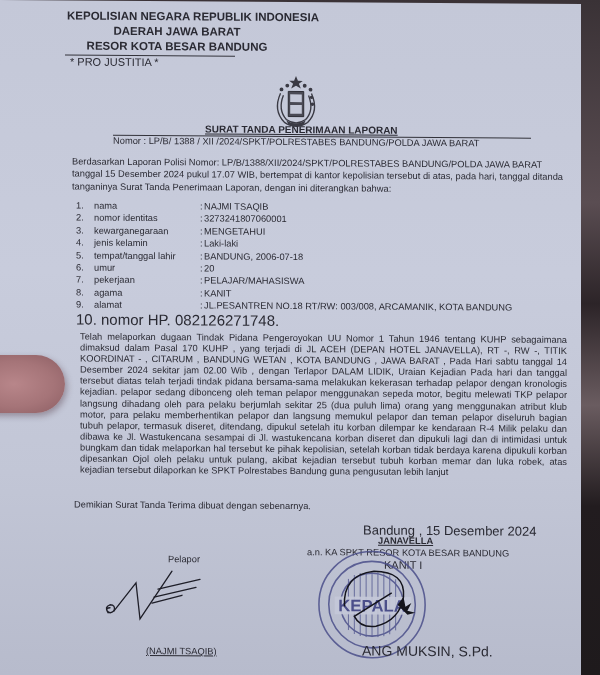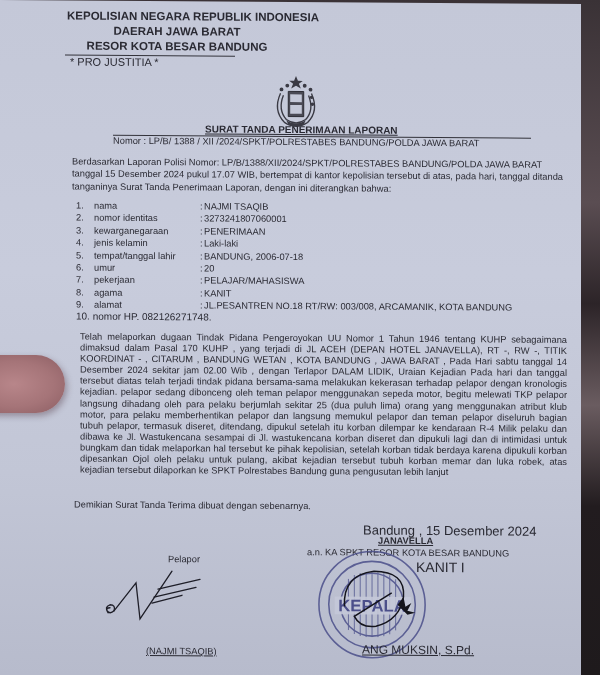--- a/index.html
+++ b/index.html
@@ -31,32 +31,32 @@
   .pro { position: absolute; left: 70px; top: 55px; font-size: 11px; color: #2a2a33; }
   .crest { position: absolute; left: 267px; top: 72px; width: 58px; height: 58px; }
   .title { position: absolute; left: 205px; top: 122px; font-weight: bold; font-size: 10px; color: #2a2a33; text-decoration: underline; white-space: nowrap; }
   .nomor { position: absolute; left: 113px; top: 134px; font-size: 9.3px; color: #2a2a33; white-space: nowrap; border-top: 1px solid #33333b; padding-top: 0px; width: 418px; }
   .intro { position: absolute; left: 72px; top: 155px; width: 500px; font-size: 9.3px; line-height: 12.3px; color: #2a2a33; }
   .fields { position: absolute; left: 76px; top: 199px; font-size: 9.3px; line-height: 12.4px; color: #2a2a33; }
   .frow { display: flex; white-space: nowrap; }
   .fnum { width: 18px; }
   .flabel { width: 106px; }
   .fcolon { width: 4px; }
-  .fextra { position: absolute; left: 76px; top: 310px; font-size: 10px; color: #2a2a33; white-space: nowrap; }
+  .fextra { position: absolute; left: 76px; top: 310px; font-size: 15px; color: #2a2a33; white-space: nowrap; }
   .body { position: absolute; left: 80px; top: 331px; width: 487px; font-size: 9.3px; line-height: 11.1px; color: #2a2a33; text-align: justify; }
   .closing { position: absolute; left: 74px; top: 499px; font-size: 9.3px; color: #2a2a33; white-space: nowrap; }
   .place { position: absolute; left: 363px; top: 520px; font-size: 13px; color: #2a2a33; white-space: nowrap; }
   .pelapor-lbl { position: absolute; left: 168px; top: 553px; font-size: 9.3px; color: #2a2a33; }
   .mengetahui { position: absolute; left: 378px; top: 533px; font-size: 9.3px; font-weight: bold; color: #2a2a33; text-decoration: underline; }
   .an { position: absolute; left: 307px; top: 545px; font-size: 9.3px; color: #2a2a33; white-space: nowrap; }
-  .kanit { position: absolute; left: 416px; top: 556px; font-size: 14px; color: #2a2a33; }
+  .kanit { position: absolute; left: 384px; top: 556px; font-size: 11px; color: #2a2a33; }
   .sig1 { position: absolute; left: 100px; top: 560px; width: 120px; height: 80px; }
   .stamp { position: absolute; left: 315px; top: 545px; width: 118px; height: 118px; }
   .name1 { position: absolute; left: 146px; top: 645px; font-size: 9.3px; color: #2a2a33; text-decoration: underline; font-weight: normal; }
-  .name2 { position: absolute; left: 362px; top: 640px; font-size: 12px; color: #2a2a33; text-decoration: underline; white-space: nowrap; }
+  .name2 { position: absolute; left: 362px; top: 640px; font-size: 14px; color: #2a2a33; white-space: nowrap; }
   .nrp { position: absolute; left: 367px; top: 676px; font-size: 15px; color: #2a2a33; white-space: nowrap; }
 </style>
 </head>
 <body>
 
 <div class="hand"></div>
 
 <div class="paper">
 
   <div class="hdr">
@@ -102,21 +102,21 @@
     <div class="frow">
       <span class="fnum">2.</span>
       <span class="flabel">nomor identitas</span>
       <span class="fcolon">:</span>
       <span>3273241807060001</span>
     </div>
     <div class="frow">
       <span class="fnum">3.</span>
       <span class="flabel">kewarganegaraan</span>
       <span class="fcolon">:</span>
-      <span>PENERIMAAN</span>
+      <span>MENGETAHUI</span>
     </div>
     <div class="frow">
       <span class="fnum">4.</span>
       <span class="flabel">jenis kelamin</span>
       <span class="fcolon">:</span>
       <span>Laki-laki</span>
     </div>
     <div class="frow">
       <span class="fnum">5.</span>
       <span class="flabel">tempat/tanggal lahir</span>

